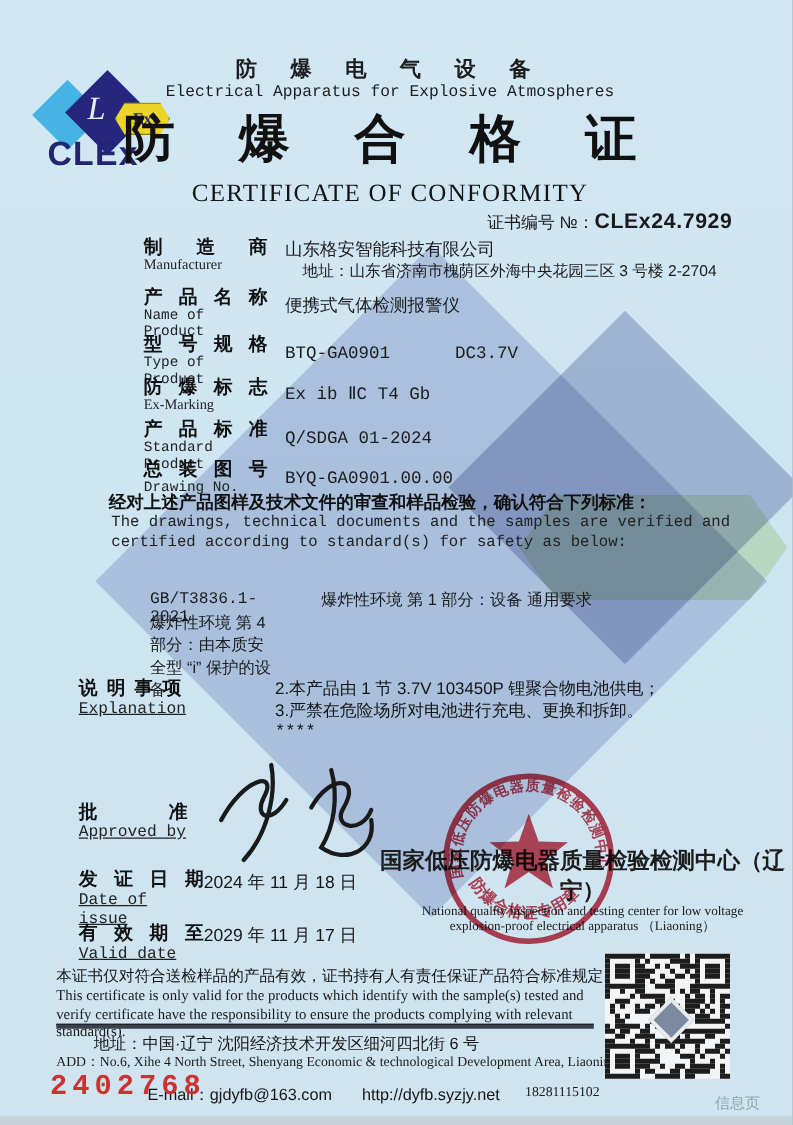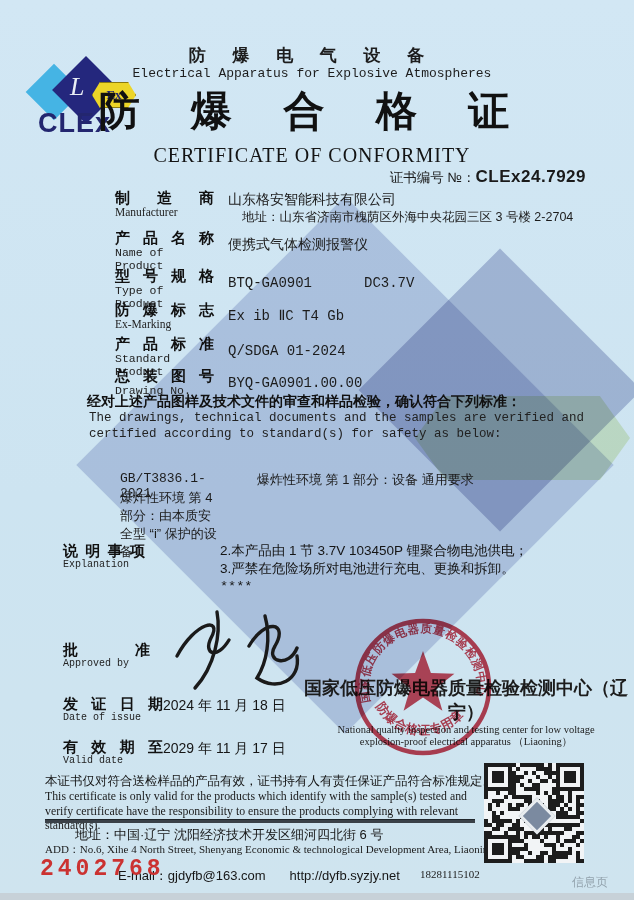--- a/index.html
+++ b/index.html
@@ -45,21 +45,21 @@
   .fval .v2{font-size:12.5px;}
   .gap{display:inline-block;width:52px;}
 
   .stmt-cn{left:87px;top:393px;font-size:14px;font-weight:bold;color:#111;}
   .stmt-en{left:89px;top:411px;font-size:12.5px;line-height:15.5px;color:#222;}
 
   .std{position:absolute;left:120px;display:grid;grid-template-columns:102px 1fr;font-size:13px;color:#1c1c1c;gap:35px;}
 
   
   .blabel-cn{font-size:15px;font-weight:bold;color:#111;text-align:justify;text-align-last:justify;line-height:17px;}
-  .blabel-en{font-size:10px;color:#222;}
+  .blabel-en{font-size:13px;color:#222;text-decoration:underline;}
   .expl{left:63px;top:542px;display:grid;grid-template-columns:157px 1fr;}
   .expl-items div{font-size:13.5px;line-height:18px;color:#151515;}
   .drow{position:absolute;left:63px;display:grid;grid-template-columns:100px 1fr;}
   .dval{font-size:14px;color:#161616;padding-top:2px;}
 
   .issuer{left:300px;top:676px;width:332px;text-align:center;}
   .issuer-cn{font-size:18px;font-weight:bold;color:#1c1c1c;}
   .issuer-en{font-size:10.5px;line-height:12px;color:#222;}
 
   .seal{left:348px;top:612px;width:150px;height:150px;mix-blend-mode:multiply;}

